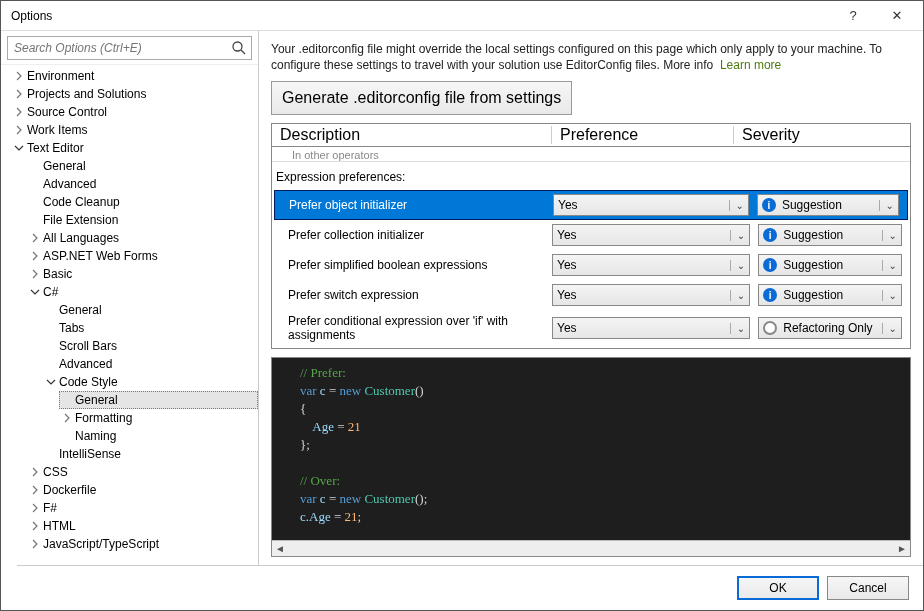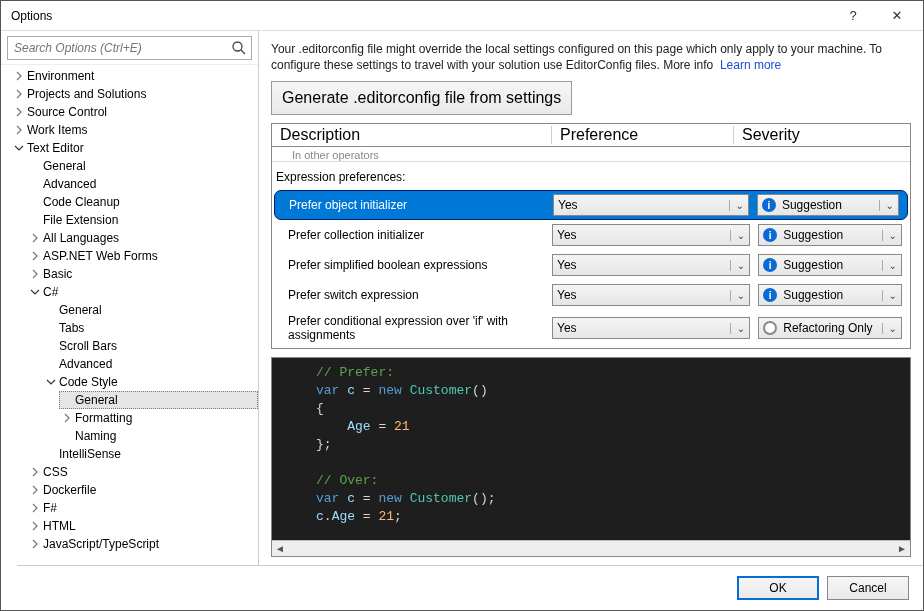--- a/index.html
+++ b/index.html
@@ -97,21 +97,21 @@
       display: flex;
       flex-direction: column;
       overflow: hidden;
     }
     .notice {
       font-size: 12px;
       color: #222;
       line-height: 16px;
       margin-bottom: 8px;
     }
-    .notice a { color: #1d4ed8; text-decoration: none; }
+    .notice a { color: #4d7c0f; text-decoration: none; }
     .gen-btn {
       align-self: flex-start;
       background: linear-gradient(#f6f6f6,#e9e9e9);
       border: 1px solid #999;
       padding: 7px 10px;
       font-size: 16px;
       margin-bottom: 8px;
     }
     .table-head {
       display: flex;
@@ -139,21 +139,20 @@
     }
     .section-hdr {
       font-size: 12px;
       padding: 4px 0 6px 4px;
     }
     .pref-row {
       display: flex;
       align-items: center;
       height: 30px;
       padding-left: 16px;
-      border-radius: 7px;
     }
     .pref-row.tall { height: 36px; }
     .pref-row.selected {
       background: #0078d7;
       color: #fff;
       border: 1px solid #001a66;
       margin: 0 2px;
       padding-left: 14px;
     }
     .pref-row .desc { flex: 0 0 264px; padding-right: 6px; line-height: 14px; }
@@ -196,24 +195,24 @@
     
     .code-wrap {
       margin-top: 8px;
       border: 1px solid #888;
       background: #1e1e1e;
       height: 200px;
       position: relative;
       overflow: hidden;
     }
     .code {
-      font-family: Liberation Mono, monospace;
+      font-family: Liberation Serif, serif;
       font-size: 13px;
       color: #d4d4d4;
-      padding: 6px 0 6px 44px;
+      padding: 6px 0 6px 28px;
       line-height: 18px;
       white-space: pre;
     }
     .c-com { color: #57a64a; }
     .c-kw  { color: #569cd6; }
     .c-var { color: #9cdcfe; }
     .c-type{ color: #4ec9b0; }
     .c-num { color: #fdba74; }
     .code-scroll {
       position: absolute;

